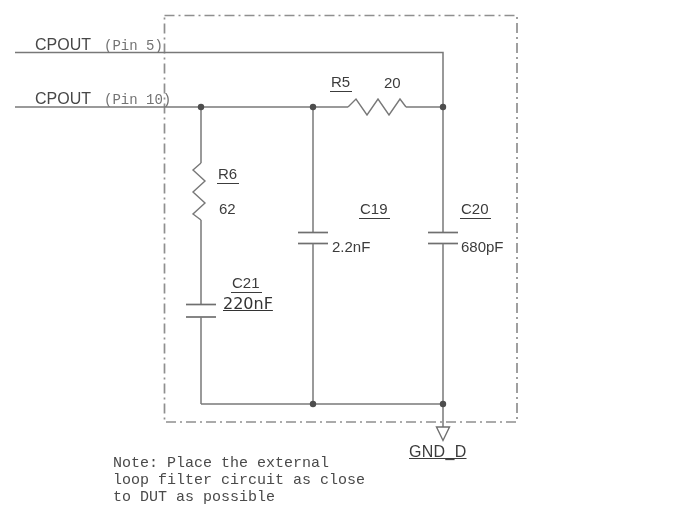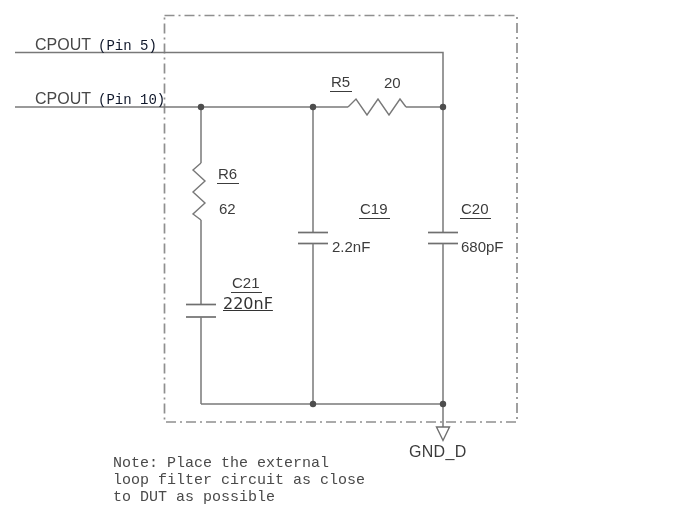--- a/index.html
+++ b/index.html
@@ -5,21 +5,21 @@
   html,body{margin:0;padding:0;background:#ffffff;}
   .canvas{
     position:relative;
     width:673px;height:518px;
     background:#ffffff;
     overflow:hidden;
     font-family:"Liberation Sans",sans-serif;
   }
   .lbl{position:absolute;white-space:nowrap;color:#3f3f3f;}
   .net-name{font:16px "Liberation Sans",sans-serif;color:#474747;}
-  .net-pin{font:14px "Liberation Mono",monospace;color:#0f172a;margin-left:7px;}
+  .net-pin{font:14px "Liberation Mono",monospace;color:#737373;margin-left:13px;}
   .ref{
     display:inline-block;
     font:15px "Liberation Sans",sans-serif;
     color:#3c3c3c;
     border-bottom:1.5px solid #3c3c3c;
     padding:0 2px 1px 1px;
   }
   .val{font:15px "Liberation Sans",sans-serif;color:#3c3c3c;}
   .val-big{font:16px "DejaVu Sans",sans-serif;color:#333333;text-decoration:underline;}
   .gnd{font:16px "Liberation Sans",sans-serif;color:#3c3c3c;letter-spacing:0.3px;}
@@ -96,21 +96,21 @@
   <div class="lbl" style="left:460px;top:200px;">
     <span class="ref">C20</span>
   </div>
   <div class="lbl val" style="left:461px;top:238px;text-align:center;">680pF</div>
 
   <div class="lbl" style="left:231px;top:274px;">
     <span class="ref">C21</span>
   </div>
   <div class="lbl val-big" style="left:223px;top:294px;">220nF</div>
 
-  <div class="lbl gnd" style="left:409px;top:443px;">GND_D</div>
+  <div class="lbl gnd" style="left:409px;top:443px;text-decoration:underline;">GND_D</div>
 
   <div class="lbl note" style="left:113px;top:455px;">
     <div>Note: Place the external</div>
     <div>loop filter circuit as close</div>
     <div>to DUT as possible</div>
   </div>
 
 </div>
 
 </body></html>

